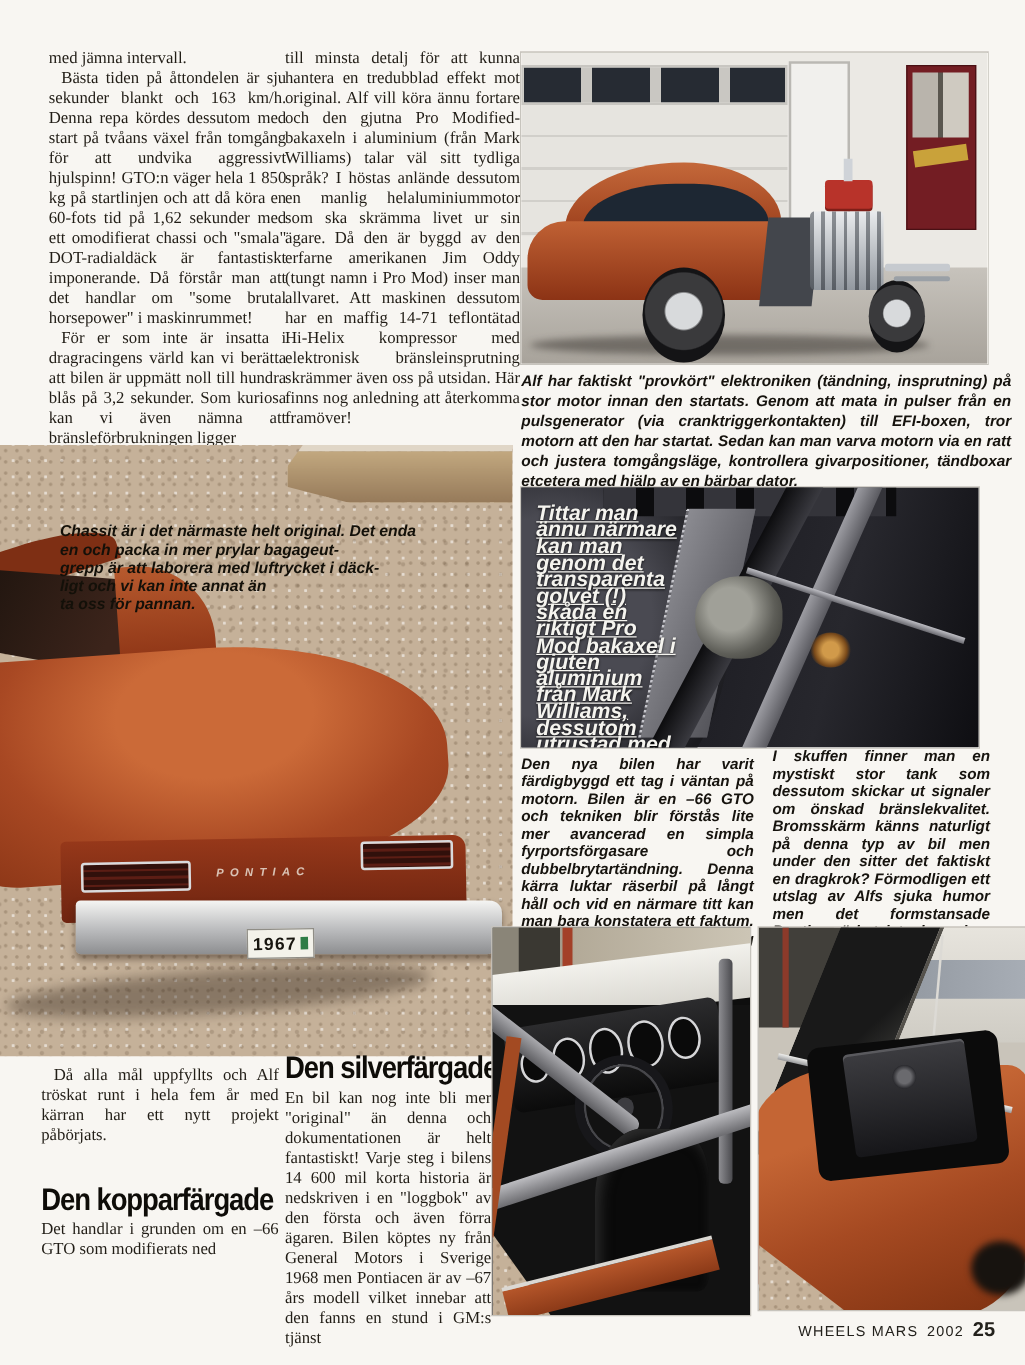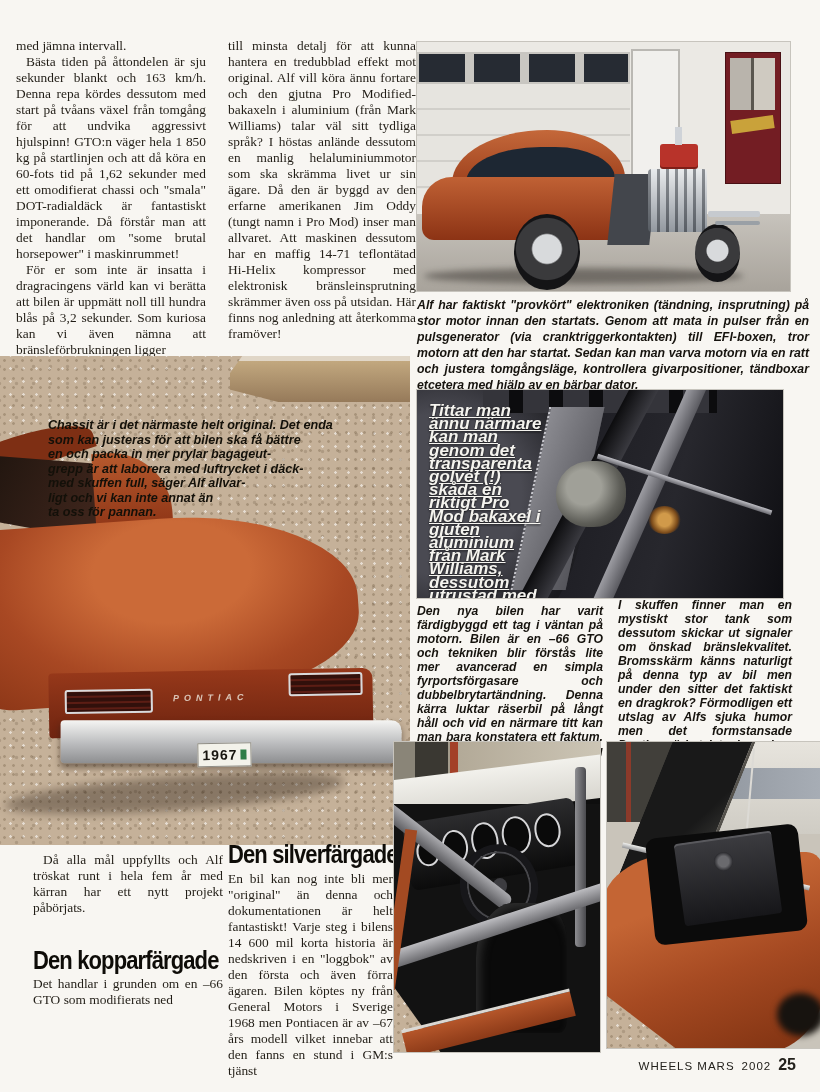--- a/index.html
+++ b/index.html
@@ -158,21 +158,21 @@
     font-family:"Liberation Sans",sans-serif; color:#23211c; }
   #footer .mag { font-size:11.5px; letter-spacing:1px; }
   #footer .yr  { font-size:11.5px; letter-spacing:1px; }
   #footer .pg  { font-size:16px; font-weight:800; }
 </style>
 </head>
 <body>
 
 <div id="page">
 
-  <div class="bodycol" style="left:16px; top:38px; width:190px;">
+  <div class="bodycol" style="left:39px; top:38px; width:190px;">
     <p>med jämna intervall.</p>
     <p class="ind">Bästa tiden på åttondelen är sju sekunder blankt och 163 km/h. Denna repa kördes dessutom med start på tvåans växel från tomgång för att undvika aggressivt hjulspinn! GTO:n väger hela 1 850 kg på startlinjen och att då köra en 60-fots tid på 1,62 sekunder med ett omodifierat chassi och "smala" DOT-radialdäck är fantastiskt imponerande. Då förstår man att det handlar om "some brutal horsepower" i maskinrummet!</p>
     <p class="ind">För er som inte är insatta i dragracingens värld kan vi berätta att bilen är uppmätt noll till hundra blås på 3,2 sekunder. Som kuriosa kan vi även nämna att bränsleförbrukningen ligger</p>
   </div>
   <div class="bodycol" style="left:228px; top:38px; width:188px;">
     <p>till minsta detalj för att kunna hantera en tredubblad effekt mot original. Alf vill köra ännu fortare och den gjutna Pro Modified-bakaxeln i aluminium (från Mark Williams) talar väl sitt tydliga språk? I höstas anlände dessutom en manlig helaluminiummotor som ska skrämma livet ur sin ägare. Då den är byggd av den erfarne amerikanen Jim Oddy (tungt namn i Pro Mod) inser man allvaret. Att maskinen dessutom har en maffig 14-71 teflontätad Hi-Helix kompressor med elektronisk bränsleinsprutning skrämmer även oss på utsidan. Här finns nog anledning att återkomma framöver!</p>
   </div>
 
   <div class="photo" style="left:417px; top:42px; width:373px; height:249px;">
     <div class="abs pa-wall"></div>
@@ -217,24 +217,22 @@
       </div>
       <div class="abs pb-bumper"></div>
       <div class="abs pb-plate">
         <span class="pb-plate-num">1967</span>
         <span class="pb-plate-seal"></span>
       </div>
     </div>
     <div class="cap cap-stair" style="left:48px; top:62px; width:308px;">
 
     <div>Chassit är i det närmaste helt original. Det enda</div>
-        <div>som kan justeras för att bilen ska få bättre</div>
         <div>en och packa in mer prylar bagageut-</div>
         <div>grepp är att laborera med luftrycket i däck-</div>
-        <div>med skuffen full, säger Alf allvar-</div>
         <div>ligt och vi kan inte annat än</div>
         <div>ta oss för pannan.</div>
       </div>
   </div>
 
   <div class="photo" style="left:417px; top:390px; width:366px; height:208px;">
     <div class="abs pc-bg"></div>
     <div class="abs pc-fender"></div>
     <div class="abs pc-topbrace"></div>
     <div class="abs pc-panel"></div>

